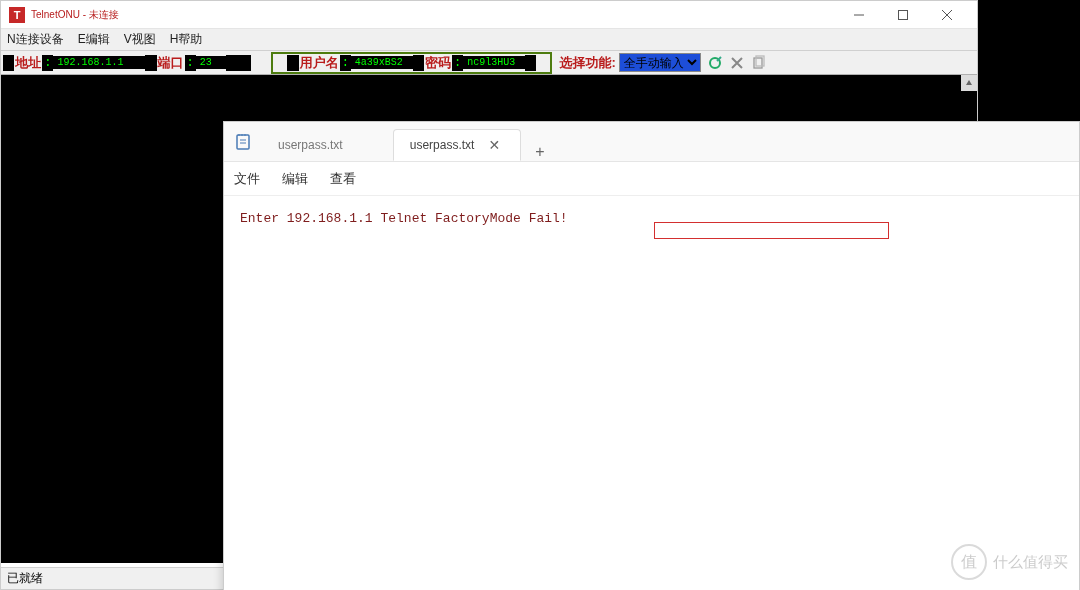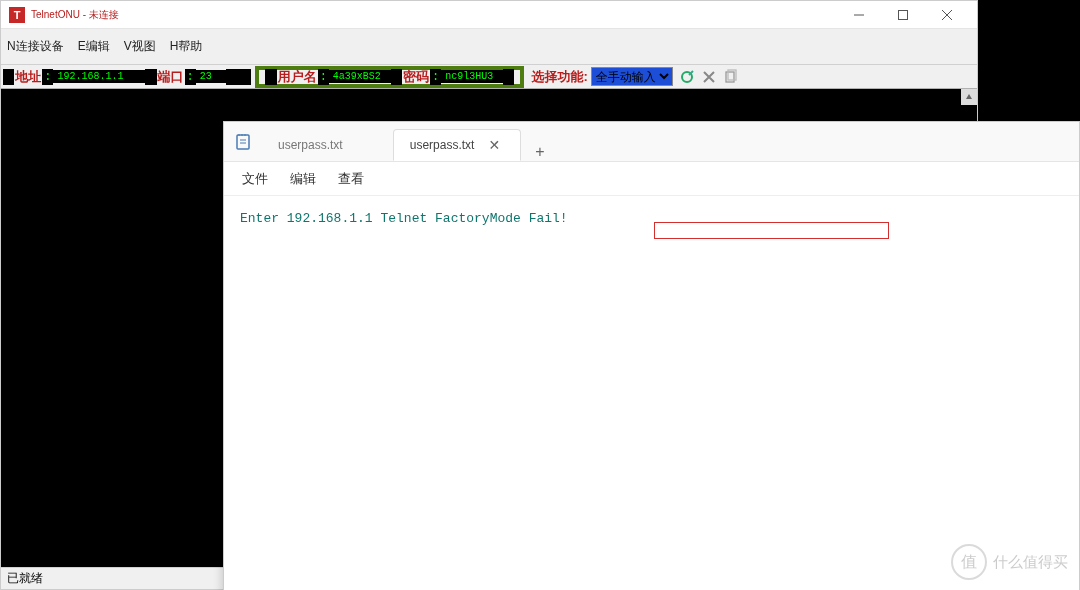--- a/index.html
+++ b/index.html
@@ -7,52 +7,52 @@
     
     
     .telnet-window { position: absolute; top: 0; left: 0; width: 978px; height: 590px; background: #fff; border: 1px solid #ccc; }
     .titlebar { height: 28px; background: #fff; display: flex; align-items: center; padding: 0 8px; border-bottom: 1px solid #e5e5e5; }
     .app-icon { width: 16px; height: 16px; background: #c62828; color: #fff; display: flex; align-items: center; justify-content: center; font-weight: bold; font-size: 11px; margin-right: 6px; }
     .title-text { color: #b71c1c; font-size: 10px; flex: 1; }
     .win-controls { display: flex; gap: 0; margin-left: auto; }
     .win-btn { width: 44px; height: 26px; display: flex; align-items: center; justify-content: center; color: #555; cursor: default; }
     .win-btn svg { width: 10px; height: 10px; }
     
-    .menubar { height: 36px; background: #f0f0f0; display: flex; align-items: center; padding: 0 6px; gap: 14px; border-bottom: 1px solid #d0d0d0; }
+    .menubar { height: 22px; background: #f0f0f0; display: flex; align-items: center; padding: 0 6px; gap: 14px; border-bottom: 1px solid #d0d0d0; }
     .menuitem { font-size: 12px; color: #222; cursor: default; }
     
     .toolbar { height: 24px; background: #f0f0f0; border-bottom: 1px solid #b0b0b0; display: flex; align-items: center; padding: 0 2px; font-family: SimSun, sans-serif; font-size: 13px; }
     .tb-label-bold { color: #b91c1c; font-weight: bold; padding: 0 1px; }
     .tb-field { background: #000; color: #0f0; padding: 1px 4px; font-family: "Courier New", monospace; font-size: 10px; }
     .tb-sep { background: #000; color: #0f0; padding: 1px 2px; font-family: "Courier New", monospace; font-size: 12px; }
-    .red-box { border: 4px solid #4d7c0f; display: flex; align-items: center; padding: 0 6px; height: 22px; margin-left: 4px; }
+    .red-box { border: 2px solid #4d7c0f; display: flex; align-items: center; padding: 0 14px; height: 22px; margin-left: 20px; }
     .tb-select { background: #1d4ed8; border: 1px solid #888; font-size: 12px; height: 19px; margin-left: 2px; }
     .tb-icons { display: flex; gap: 2px; margin-left: 4px; }
     .tb-icon { width: 20px; height: 20px; display: flex; align-items: center; justify-content: center; }
     
     .terminal { background: #000; color: #0f0; font-family: SimSun, "Courier New", monospace; font-size: 13px; padding: 2px 4px; height: calc(100% - 100px); position: relative; }
     .terminal-scroll { position: absolute; right: 0; top: 0; width: 16px; height: 16px; background: #ddd; display: flex; align-items: center; justify-content: center; }
     
     .statusbar { position: absolute; bottom: 0; left: 0; width: 100%; height: 22px; background: #f0f0f0; border-top: 1px solid #d0d0d0; padding: 2px 6px; font-size: 12px; color: #000; }
     
     
     .notepad-window { position: absolute; top: 121px; left: 223px; width: 857px; height: 480px; background: #fff; border: 1px solid #ccc; box-shadow: -2px 0 8px rgba(0,0,0,0.15); }
     .np-titlebar { height: 40px; background: #f9f9f9; display: flex; align-items: center; border-bottom: 1px solid #e5e5e5; }
     .np-icon { width: 18px; height: 18px; margin: 0 10px; display: flex; align-items: center; justify-content: center; color: #4a7bb5; }
     .np-tabs { display: flex; align-items: flex-end; height: 100%; }
     .np-tab { padding: 8px 16px; display: flex; align-items: center; gap: 10px; font-size: 12px; color: #444; border-bottom: 1px solid transparent; cursor: default; }
     .np-tab.inactive { color: #777; padding: 8px 50px 8px 16px; }
     .np-tab.active { background: #fff; border-top: 1px solid #ddd; border-left: 1px solid #ddd; border-right: 1px solid #ddd; border-radius: 4px 4px 0 0; height: 32px; margin-top: 6px; }
     .np-tab-close { color: #666; font-size: 14px; padding: 0 4px; }
     .np-newtab { padding: 0 14px; color: #666; font-size: 16px; cursor: default; }
     
-    .np-menubar { height: 34px; display: flex; align-items: center; gap: 22px; padding: 0 18px; border-bottom: 1px solid #eee; font-size: 13px; color: #333; }
+    .np-menubar { height: 34px; display: flex; align-items: center; gap: 22px; padding: 0 10px; border-bottom: 1px solid #eee; font-size: 13px; color: #333; }
     .np-menuitem { cursor: default; }
     
-    .np-content { padding: 14px 16px; font-family: Consolas, "Courier New", monospace; font-size: 13px; color: #0f766e; line-height: 1.35; position: relative; }
+    .np-content { padding: 14px 16px; font-family: Consolas, "Courier New", monospace; font-size: 13px; color: #7f1d1d; line-height: 1.35; position: relative; }
     .np-line { white-space: pre; }
     .hl-select { background: #b8d6f5; }
     .red-annot { position: absolute; border: 1.5px solid #d32f2f; pointer-events: none; }
     
     
     .watermark { position: absolute; bottom: 10px; right: 12px; display: flex; align-items: center; gap: 6px; opacity: 0.3; color: #555; font-size: 15px; }
     .wm-circle { width: 36px; height: 36px; border: 2px solid #888; border-radius: 50%; display: flex; align-items: center; justify-content: center; font-size: 16px; }
   </style>
 </head>
 <body>

